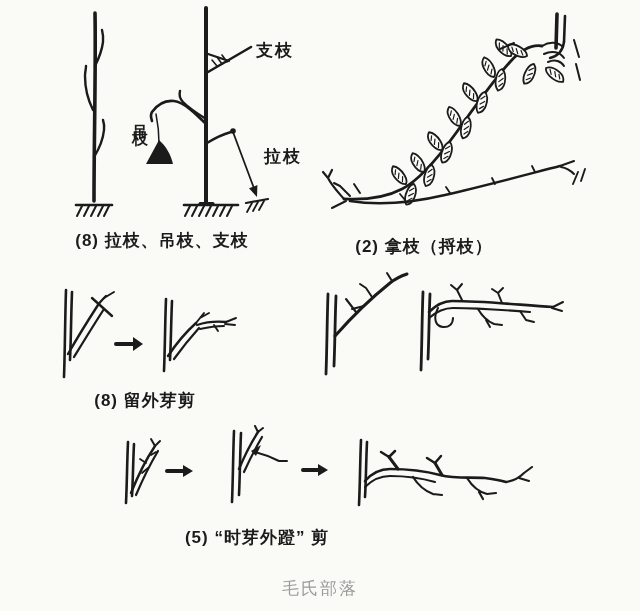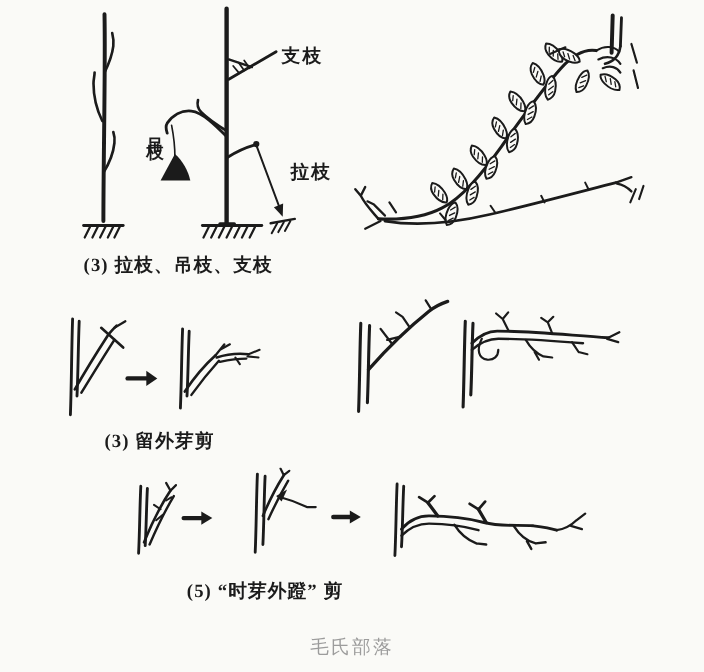--- a/index.html
+++ b/index.html
@@ -3,21 +3,21 @@
 <meta charset="utf-8">
 <style>
   :root{
     --ink:#1b1b1b;
     --paper:#fafaf7;
     --watermark:#9c9c9c;
   }
   html,body{margin:0;padding:0;background:#fff;}
   #stage{
     position:relative;width:640px;height:611px;background:var(--paper);
-    font-family:Liberation Serif, serif;color:var(--ink);
+    font-family:Liberation Sans, sans-serif;color:var(--ink);
     overflow:hidden;
   }
   svg{position:absolute;color:var(--ink);}
   svg path, svg line{stroke:currentColor;fill:none;stroke-linecap:round;stroke-linejoin:round;}
   svg .fill{fill:currentColor;stroke:none;}
   .leafbody{fill:var(--paper);stroke:currentColor;stroke-width:1.8;}
   .leafvein{fill:none;stroke:currentColor;stroke-width:1.2;}
   .lbl{
     position:absolute;font-size:17px;font-weight:bold;letter-spacing:2px;white-space:nowrap;
   }
@@ -206,21 +206,22 @@
       <path d="M318,52 C323,60 330,66 338,69 M338,69 L347,70" stroke-width="2.2"></path>
       <path d="M372,53 C377,61 384,67 392,69 M392,69 L401,68 M384,67 L388,74" stroke-width="2.2"></path>
       <path d="M411,57 C418,56 424,53 429,48 M429,48 L437,42 M424,53 L434,56" stroke-width="2.1"></path>
     </g>
   </svg>
 
   <div class="lbl" style="left:256px;top:39px">支枝</div>
   <div class="lbl vert" style="left:129px;top:112px">吊枝</div>
   <div class="lbl" style="left:264px;top:145px">拉枝</div>
 
-  <div class="cap" style="left:42px;top:229px">(3) 拉枝、吊枝、支枝</div>
-  <div class="cap" style="left:25px;top:389px">(3) 留外芽剪</div>
-  <div class="cap" style="left:121px;top:526px">(5) “时芽外蹬” 剪</div>
+  <div class="cap" style="left:42px;top:229px">(8) 拉枝、吊枝、支枝</div>
+  <div class="cap" style="left:304px;top:235px">(2) 拿枝（捋枝）</div>
+  <div class="cap" style="left:25px;top:389px">(8) 留外芽剪</div>
+  <div class="cap" style="left:137px;top:526px">(5) “时芽外蹬” 剪</div>
 
   <div id="footer">
     <span class="wm">毛氏部落</span>
   </div>
 
 </div>
 
 </body></html>

